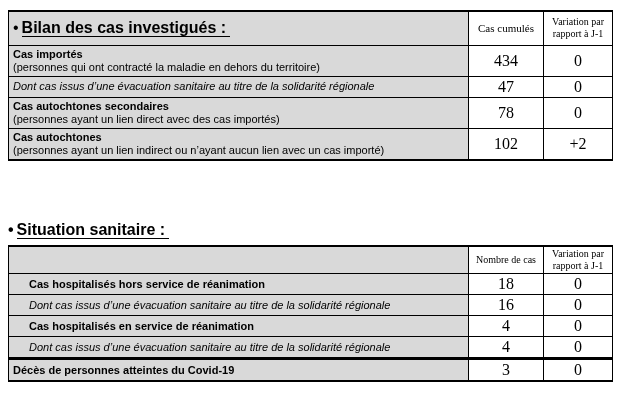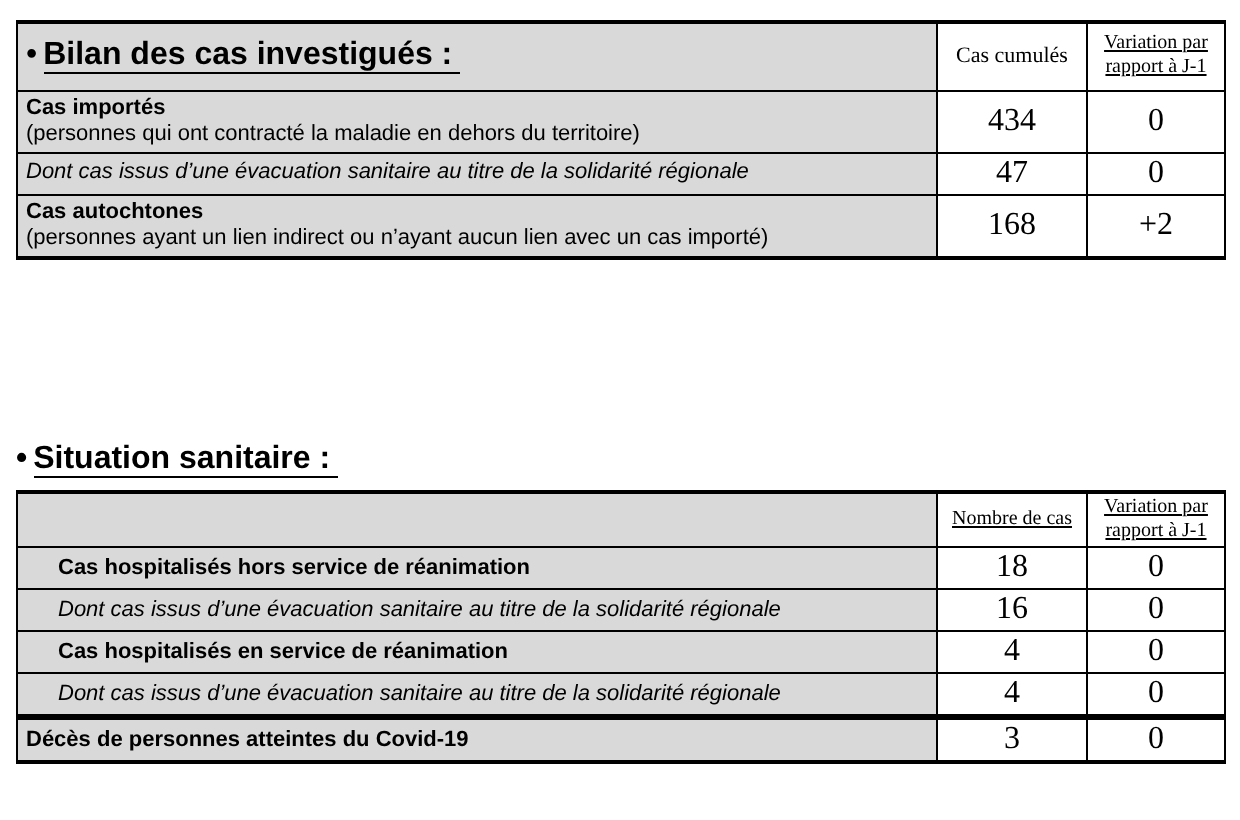--- a/index.html
+++ b/index.html
@@ -9,21 +9,21 @@
             border-top:2px solid #000;border-bottom:2px solid #000;}
   table.rpt td{border:1px solid #000;overflow:hidden;}
   col.c-label{width:460px;}
   col.c-val{width:75px;}
   col.c-var{width:69px;}
   td.lab{background:#d9d9d9;padding:2px 4px 2px 4px;vertical-align:middle;}
   td.sercell{background:#ffffff;text-align:center;vertical-align:middle;
              font-family:"Liberation Serif",serif;}
   td.num{font-size:16px;}
   td.hcell{font-size:11px;padding:1px;text-align:center;}
-  td.hcell2{font-size:10px;line-height:12px;padding:1px;text-decoration:underline;}
+  td.hcell2{font-size:10px;line-height:12px;padding:1px;}
   .main{font-size:11px;font-weight:bold;line-height:13px;}
   .sub{font-size:11px;font-weight:normal;line-height:13px;}
   .itl .main{font-weight:normal;font-style:italic;}
   .section-title{position:absolute;left:8px;font-size:16px;font-weight:bold;}
   .utitle{border-bottom:1.5px solid #000;padding-right:4px;font-weight:bold;}
   .bullet{margin-right:3px;}
   tr.hdr1{height:34px;}
   tr.hdr2{height:26px;}
   tr.r1l{height:21px;}
   #table2 td.lab{padding:3px 20px;}
@@ -58,24 +58,32 @@
       </tr>
       <tr class="r1l">
         <td class="lab itl">
           <div class="main">Dont cas issus d’une évacuation sanitaire au titre de la solidarité régionale</div>
         </td>
         <td class="sercell num">47</td>
         <td class="sercell num">0</td>
       </tr>
       <tr>
         <td class="lab">
+          <div class="main">Cas autochtones secondaires</div>
+          <div class="sub">(personnes ayant un lien direct avec des cas importés)</div>
+        </td>
+        <td class="sercell num">78</td>
+        <td class="sercell num">0</td>
+      </tr>
+      <tr>
+        <td class="lab">
           <div class="main">Cas autochtones</div>
           <div class="sub">(personnes ayant un lien indirect ou n’ayant aucun lien avec un cas importé)</div>
         </td>
-        <td class="sercell num">168</td>
+        <td class="sercell num">102</td>
         <td class="sercell num">+2</td>
       </tr>
     </tbody>
   </table>
 
   <div class="section-title" style="top:221px;">
     <span class="bullet">•</span><span class="utitle">Situation sanitaire :</span>
   </div>
 
   <table class="rpt" id="table2" style="top:245px;">

